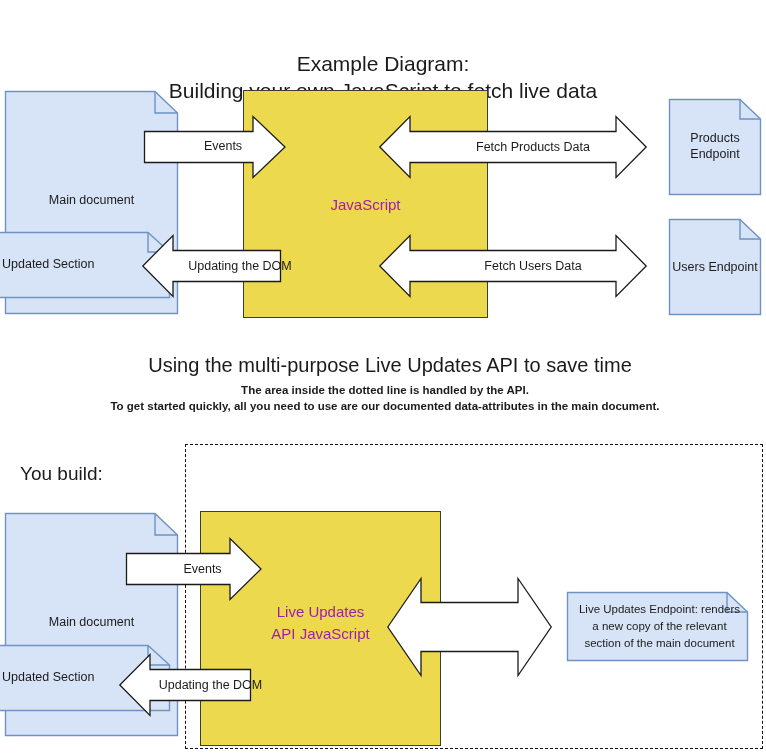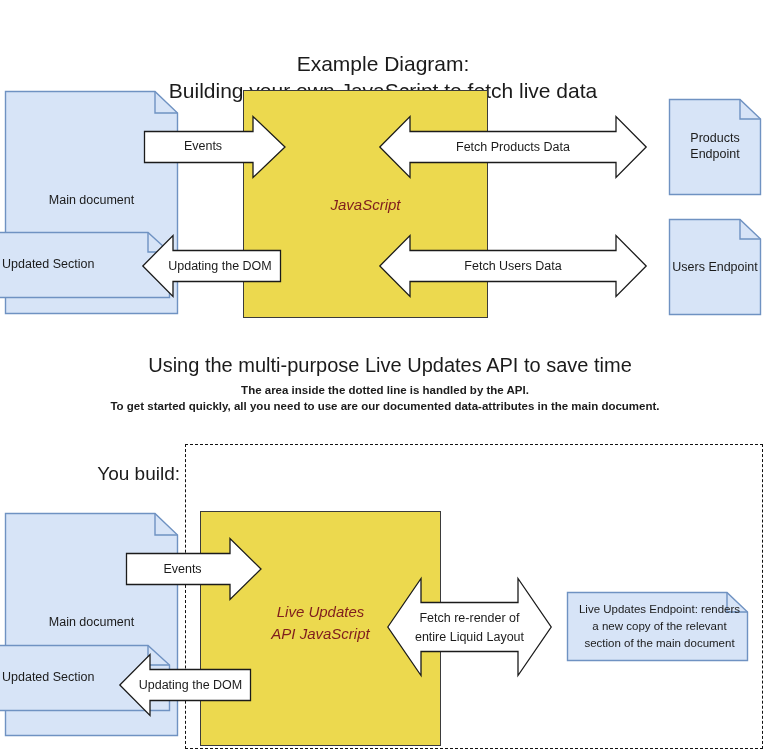--- a/index.html
+++ b/index.html
@@ -45,21 +45,21 @@
   .heading-sub {
     text-align: center;
     font-size: 19px;
     line-height: 25px;
     color: #1b1b1b;
     white-space: pre-line;
   }
   .label-build {
     font-size: 19px;
     color: #1b1b1b;
-    text-align: right;
+    text-align: left;
   }
 
   
   .doc-shape { position: absolute; }
   .doc-shape svg { display: block; overflow: visible; }
   .doc-text {
     position: absolute;
     display: flex;
     align-items: center;
     justify-content: center;
@@ -79,24 +79,23 @@
     background: #ecd94e;
     border: 1px solid #3b3b3b;
     box-sizing: border-box;
   }
   .yellow-label {
     position: absolute;
     display: flex;
     align-items: center;
     justify-content: center;
     text-align: center;
-    color: #7f1d1d;
+    color: #a21caf;
     white-space: pre-line;
     pointer-events: none;
-    font-style: italic;
   }
 
   .dotted-region {
     position: absolute;
     border: 1.6px dashed #111111;
     box-sizing: border-box;
     background: transparent;
   }
 
   
@@ -106,20 +105,21 @@
     position: absolute;
     display: flex;
     align-items: center;
     justify-content: center;
     text-align: center;
     font-size: 12.5px;
     line-height: 15px;
     color: #1b1b1b;
     white-space: pre-line;
     pointer-events: none;
+    padding-left: 20px;
   }
 </style>
 </head>
 <body>
 
 <div id="canvas">
 
   <div class="abs title-main" style="left:83px; top:10px; width:600px;">Example Diagram:
 Building your own JavaScript to fetch live data</div>
 
@@ -239,16 +239,14 @@
       <path d="M131.5,15.5 H31 V0.5 L0.8,31 L31,61.5 V46.5 H131.5 Z" fill="#ffffff" stroke="#1b1b1b" stroke-width="1.3" stroke-linejoin="miter"></path>
     </svg>
   </div>
   <div class="arrow-label" style="left:134px; top:675px; width:113px; height:20px;">Updating the DOM</div>
 
   <div class="arrow" style="left:387px; top:578px; width:165px; height:98px;">
     <svg width="165" height="98" viewBox="0 0 165 98">
       <path d="M0.8,49 L34,0.5 V24.5 H131 V0.5 L164.2,49 L131,97.5 V73.5 H34 V97.5 Z" fill="#ffffff" stroke="#1b1b1b" stroke-width="1.3" stroke-linejoin="miter"></path>
     </svg>
   </div>
-  <div class="arrow-label" style="left:402px; top:608px; width:135px; height:40px; line-height:19px;">Fetch re-render of
-entire Liquid Layout</div>
 
 </div>
 
 </body></html>

